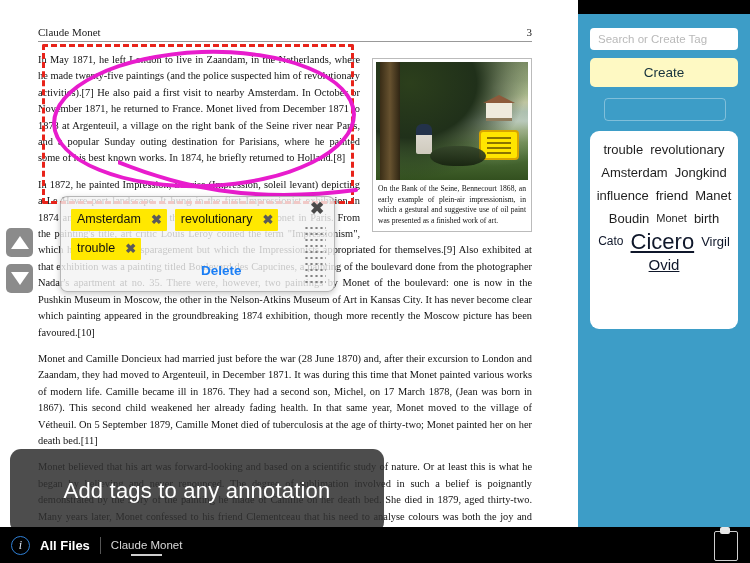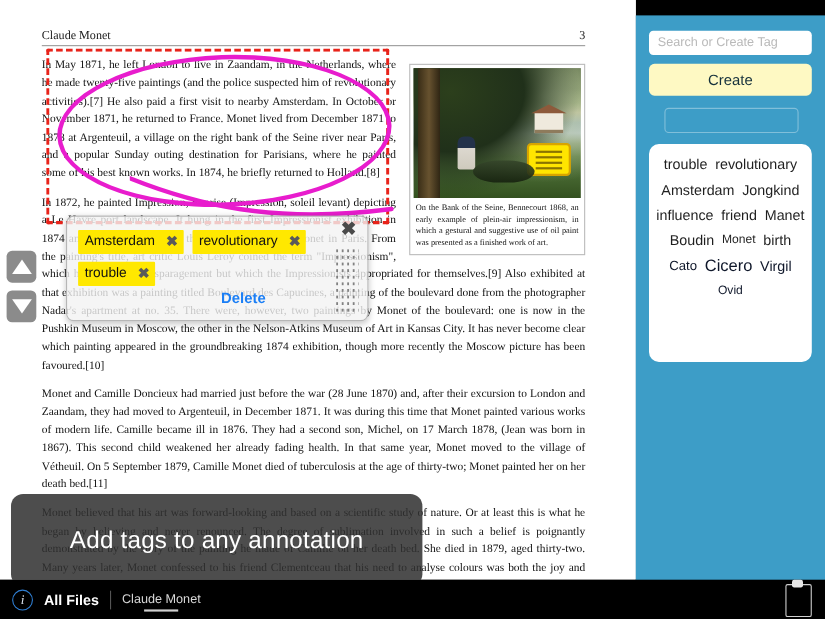--- a/index.html
+++ b/index.html
@@ -313,23 +313,23 @@
         <span style="font-size: 13px;">revolutionary</span>
         <span style="font-size: 13px;">Amsterdam</span>
         <span style="font-size: 13px;">Jongkind</span>
         <span style="font-size: 13px;">influence</span>
         <span style="font-size: 13px;">friend</span>
         <span style="font-size: 13px;">Manet</span>
         <span style="font-size: 13px;">Boudin</span>
         <span style="font-size: 11px;">Monet</span>
         <span style="font-size: 13px;">birth</span>
         <span class="dim" style="font-size: 12px;">Cato</span>
-        <span class="dim" style="font-size: 15px;">Cicero</span>
+        <span class="dim" style="font-size: 22px; text-decoration: underline;">Cicero</span>
         <span class="dim" style="font-size: 13px;">Virgil</span>
-        <span class="dim" style="font-size: 11px;">Ovid</span>
+        <span class="dim" style="font-size: 15px; text-decoration: underline;">Ovid</span>
       </div>
   </div>
 
   <div id="bottombar">
     <div class="info-icon">i</div>
     <div class="bb-allfiles">All Files</div>
     <div class="bb-sep"></div>
     <div class="bb-crumb">Claude Monet</div>
     <div class="clipboard"></div>
   </div>

